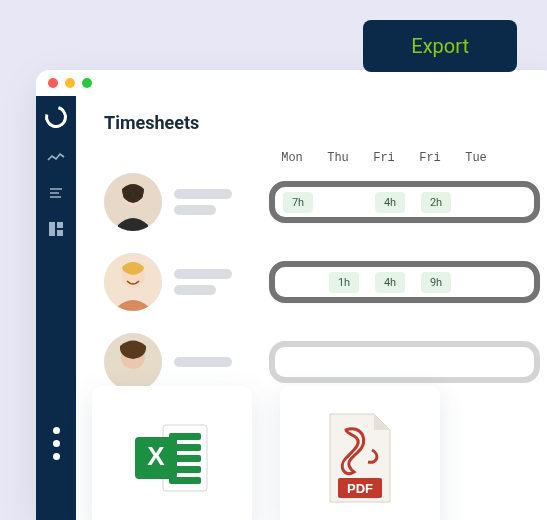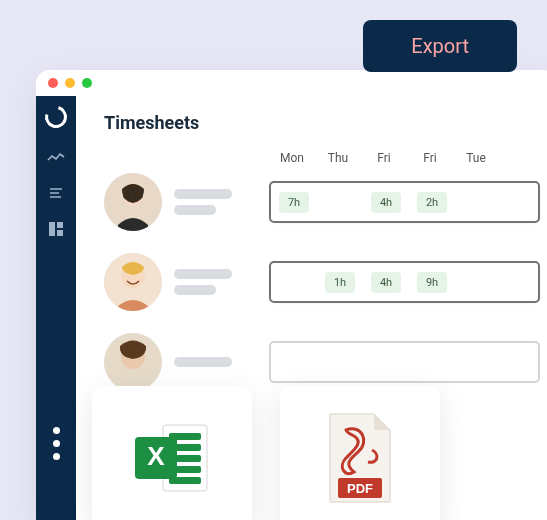--- a/index.html
+++ b/index.html
@@ -9,21 +9,21 @@
     width: 547px;
     height: 520px;
     overflow: hidden;
     position: relative;
   }
   .export-btn {
     position: absolute;
     top: 20px;
     right: 30px;
     background: #0b2a4a;
-    color: #fca5a5;
+    color: #84cc16;
     font-size: 20px;
     padding: 14px 48px;
     border-radius: 8px;
     z-index: 100;
     cursor: pointer;
   }
   .window {
     position: absolute;
     top: 70px;
     left: 36px;
@@ -84,20 +84,21 @@
     font-weight: 700;
     color: #1a2b3c;
     margin-bottom: 18px;
   }
   .grid-header {
     display: grid;
     grid-template-columns: 165px repeat(5, 46px);
     font-size: 12px;
     color: #555;
     margin-bottom: 8px;
+    font-family: Liberation Mono, monospace;
   }
   .grid-header > div { text-align: center; }
   .grid-header > div:first-child { text-align: left; }
   .row {
     display: grid;
     grid-template-columns: 165px auto;
     align-items: center;
     margin-bottom: 22px;
   }
   .user-cell {
@@ -113,22 +114,22 @@
     display: flex;
     align-items: center;
     justify-content: center;
     overflow: hidden;
   }
   .name-lines { display: flex; flex-direction: column; gap: 6px; }
   .line1 { width: 58px; height: 10px; background: #d9dde2; border-radius: 5px; }
   .line2 { width: 42px; height: 10px; background: #d9dde2; border-radius: 5px; }
   .hours-track {
     background: #fff;
-    border: 2px solid #737373;
-    border-radius: 5px;
+    border: 6px solid #737373;
+    border-radius: 16px;
     height: 42px;
     display: grid;
     grid-template-columns: repeat(5, 46px);
     align-items: center;
     box-shadow: 0 1px 3px rgba(0,0,0,0.04);
   }
   .hour-pill {
     background: #e6f4e8;
     color: #3a5c3f;
     font-size: 11px;

